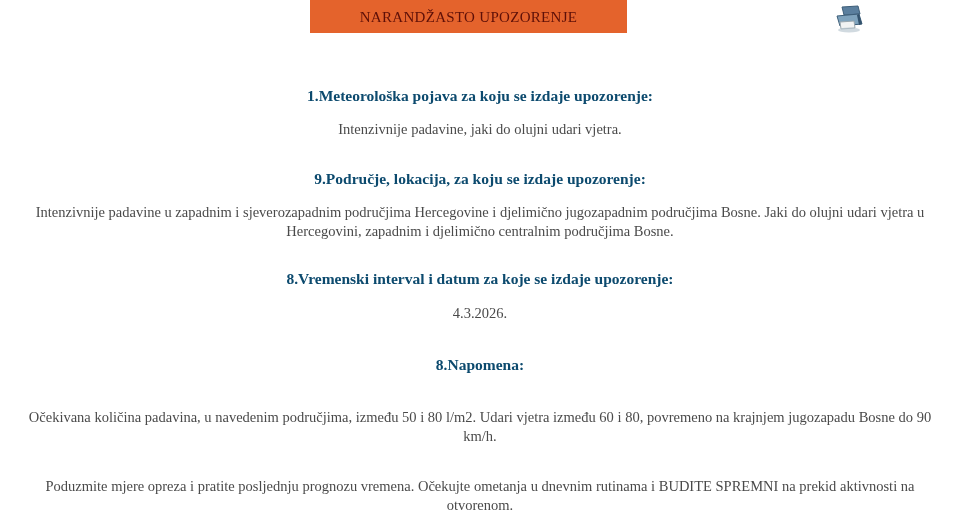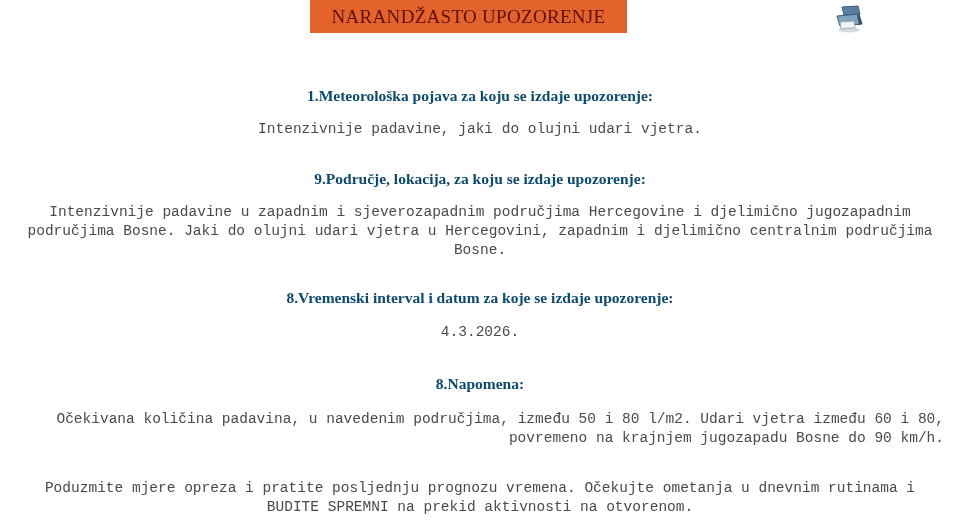--- a/index.html
+++ b/index.html
@@ -37,21 +37,21 @@
     width: 317px;
     height: 33px;
     background: #e4632c;
     display: flex;
     align-items: center;
     justify-content: center;
     box-sizing: border-box;
   }
   .alert-banner-text {
     font-family: "Liberation Serif", "DejaVu Serif", serif;
-    font-size: 19px;
+    font-size: 15px;
     line-height: 20px;
     letter-spacing: 0.3px;
     color: #5e1008;
     white-space: nowrap;
   }
 
   .printer-icon-wrap {
     position: absolute;
     left: 832px;
     top: 4px;
@@ -76,41 +76,41 @@
   .section-heading {
     font-family: "Liberation Serif", "DejaVu Serif", serif;
     font-weight: bold;
     font-size: 15.5px;
     line-height: 19px;
     color: #0c4a6e;
     margin: 0;
   }
 
   .section-body {
-    font-family: Liberation Mono, monospace;
+    font-family: Liberation Serif, serif;
     font-weight: normal;
     font-size: 14.5px;
     line-height: 19px;
     color: #4a4a4a;
     margin: 0;
     padding: 0 6px;
   }
 
   
   .s1 { margin-top: 50px; }
   .s1 .section-body { margin-top: 15px; }
 
   .s2 { margin-top: 30px; }
   .s2 .section-body { margin-top: 15px; }
 
   .s3 { margin-top: 28px; }
   .s3 .section-body { margin-top: 16px; }
 
   .s4 { margin-top: 32px; }
-  .s4 .section-body { margin-top: 17px; text-align: right; }
+  .s4 .section-body { margin-top: 34px; }
 
   .s5 { margin-top: 31px; }
   .s5 .section-body { margin-top: 17px; }
 </style>
 </head>
 <body>
 
 <div class="page">
 
   <div class="header-band">

